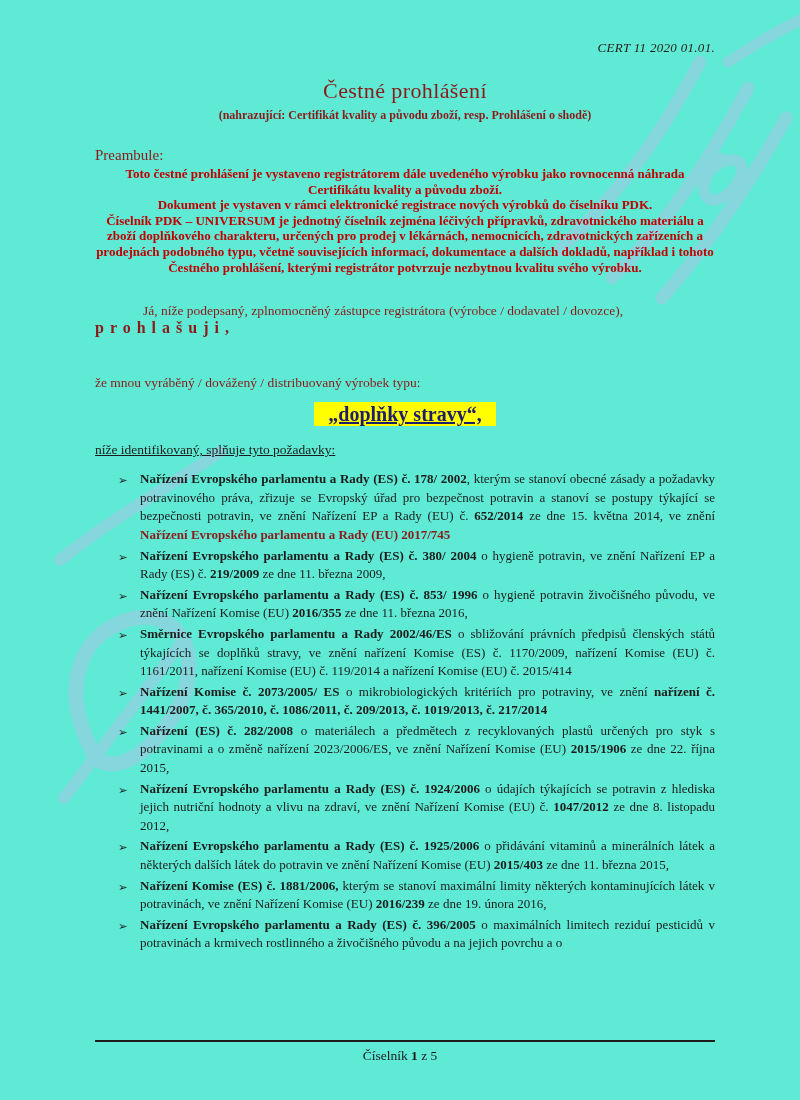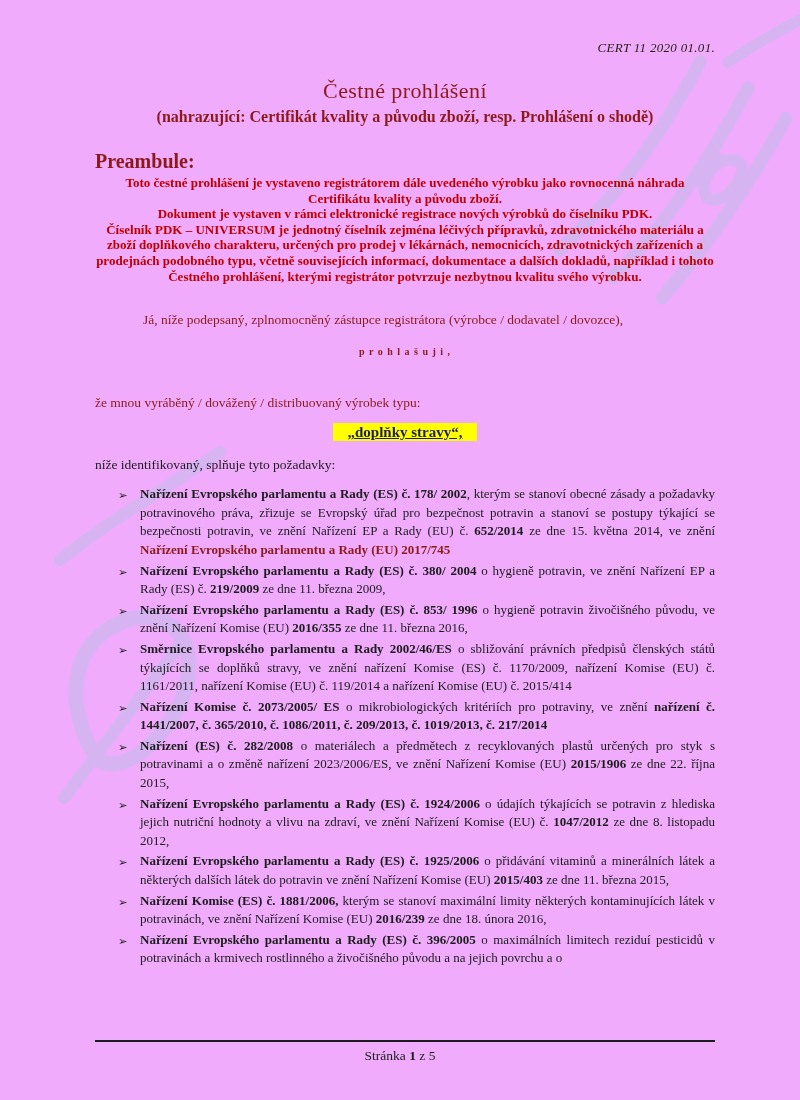--- a/index.html
+++ b/index.html
@@ -1,41 +1,41 @@
 <!DOCTYPE html>
 <html style="--accent_red: #c00000; --maroon: #8b1a1a; --highlight: #ffff00; --watermark: #b7c0e8;"><head>
 <meta charset="utf-8">
 <style>
   * { margin:0; padding:0; box-sizing:border-box; }
   html,body { background:#888; }
   body { width:800px; height:1100px; margin:0 auto; position:relative;
          font-family:"Liberation Serif","DejaVu Serif",serif; }
-  .page { position:absolute; inset:0; background:#f0abfc; overflow:hidden; }
+  .page { position:absolute; inset:0; background:#5eead4; overflow:hidden; }
   .watermark { position:absolute; inset:0; pointer-events:none; z-index:1; }
   .content { position:relative; z-index:2; padding:40px 85px 0 95px; color:#1c1c1c; }
 
   .cert-ref { text-align:right; font-style:italic; font-size:13px; color:#2a2018; letter-spacing:0.3px; }
 
   .doc-title { margin-top:22px; text-align:center; font-weight:normal; font-size:22px;
                color:var(--maroon); letter-spacing:0.4px; }
-  .doc-subtitle { margin-top:4px; text-align:center; font-weight:bold; font-size:16px;
+  .doc-subtitle { margin-top:4px; text-align:center; font-weight:bold; font-size:12px;
                   color:var(--maroon); }
 
-  .preambule-label { margin-top:24px; font-weight:bold; font-size:20px; color:var(--maroon); }
+  .preambule-label { margin-top:24px; font-weight:normal; font-size:15px; color:var(--maroon); }
   .preamble-text { margin-top:2px; font-weight:bold; font-size:13px; line-height:15.6px;
                    color:var(--accent_red); white-space:pre-line; text-align:center; }
 
   .decl-intro { margin-top:28px; padding-left:48px; font-size:13.5px; color:var(--maroon); }
-  .declare-word { margin-top:18px; text-align:center; font-weight:bold; font-size:10px;
+  .declare-word { font-weight:bold; font-size:16px;
                   color:var(--maroon); letter-spacing:1px; }
   .product-line { margin-top:38px; font-size:13.5px; color:var(--maroon); }
   .product-type { margin-top:12px; text-align:center; }
   .product-type .hl { background:var(--highlight); color:#1d1d6e; font-weight:bold;
-                      font-size:15px; text-decoration:underline; padding:1px 14px; }
-  .identified-line { margin-top:16px; font-size:13.5px; color:#1c1c1c; }
+                      font-size:20px; text-decoration:underline; padding:1px 14px; }
+  .identified-line { margin-top:16px; font-size:13.5px; color:#1c1c1c;text-decoration:underline; }
 
   ul.requirements { margin-top:12px; list-style:none; padding-left:45px; }
   ul.requirements li { position:relative; font-size:13px; line-height:18.6px;
                        text-align:justify; margin-bottom:2px; color:#1c1c1c; }
   ul.requirements .bullet { position:absolute; left:-22px; top:1px; font-size:11.5px; color:#1c1c1c; }
   .bold { font-weight:bold; }
   .red { color:var(--maroon); }
 
   .footer-line { position:absolute; left:95px; right:85px; top:1040px; border-top:2px solid #1c1c1c; z-index:2; }
   .footer-text { position:absolute; left:0; right:0; top:1048px; text-align:center;
@@ -87,22 +87,22 @@
 
     <ul class="requirements">
         <li><span class="bullet">➢</span><span><span class="bold">Nařízení Evropského parlamentu a Rady (ES) č. 178/ 2002</span><span>, kterým se stanoví obecné zásady a požadavky potravinového práva, zřizuje se Evropský úřad pro bezpečnost potravin a stanoví se postupy týkající se bezpečnosti potravin, ve znění Nařízení EP a Rady (EU) č. </span><span class="bold">652/2014</span><span> ze dne 15. května 2014, ve znění </span><span class="bold red">Nařízení Evropského parlamentu a Rady (EU) 2017/745</span></span></li>
         <li><span class="bullet">➢</span><span><span class="bold">Nařízení Evropského parlamentu a Rady (ES) č. 380/ 2004</span><span> o hygieně potravin, ve znění Nařízení EP a Rady (ES) č. </span><span class="bold">219/2009</span><span> ze dne 11. března 2009,</span></span></li>
         <li><span class="bullet">➢</span><span><span class="bold">Nařízení Evropského parlamentu a Rady (ES) č. 853/ 1996</span><span> o hygieně potravin živočišného původu, ve znění Nařízení Komise (EU) </span><span class="bold">2016/355</span><span> ze dne 11. března 2016,</span></span></li>
         <li><span class="bullet">➢</span><span><span class="bold">Směrnice Evropského parlamentu a Rady 2002/46/ES</span><span> o sbližování právních předpisů členských států týkajících se doplňků stravy, ve znění nařízení Komise (ES) č. 1170/2009, nařízení Komise (EU) č. 1161/2011, nařízení Komise (EU) č. 119/2014 a nařízení Komise (EU) č. 2015/414</span></span></li>
         <li><span class="bullet">➢</span><span><span class="bold">Nařízení Komise č. 2073/2005/ ES</span><span> o mikrobiologických kritériích pro potraviny, ve znění </span><span class="bold">nařízení č. 1441/2007, č. 365/2010, č. 1086/2011, č. 209/2013, č. 1019/2013, č. 217/2014</span></span></li>
         <li><span class="bullet">➢</span><span><span class="bold">Nařízení (ES) č. 282/2008</span><span> o materiálech a předmětech z recyklovaných plastů určených pro styk s potravinami a o změně nařízení 2023/2006/ES, ve znění Nařízení Komise (EU) </span><span class="bold">2015/1906</span><span> ze dne 22. října 2015,</span></span></li>
         <li><span class="bullet">➢</span><span><span class="bold">Nařízení Evropského parlamentu a Rady (ES) č. 1924/2006</span><span> o údajích týkajících se potravin z hlediska jejich nutriční hodnoty a vlivu na zdraví, ve znění Nařízení Komise (EU) č. </span><span class="bold">1047/2012</span><span> ze dne 8. listopadu 2012,</span></span></li>
         <li><span class="bullet">➢</span><span><span class="bold">Nařízení Evropského parlamentu a Rady (ES) č. 1925/2006</span><span> o přidávání vitaminů a minerálních látek a některých dalších látek do potravin ve znění Nařízení Komise (EU) </span><span class="bold">2015/403</span><span> ze dne 11. března 2015,</span></span></li>
-        <li><span class="bullet">➢</span><span><span class="bold">Nařízení Komise (ES) č. 1881/2006,</span><span> kterým se stanoví maximální limity některých kontaminujících látek v potravinách, ve znění Nařízení Komise (EU) </span><span class="bold">2016/239</span><span> ze dne 18. února 2016,</span></span></li>
+        <li><span class="bullet">➢</span><span><span class="bold">Nařízení Komise (ES) č. 1881/2006,</span><span> kterým se stanoví maximální limity některých kontaminujících látek v potravinách, ve znění Nařízení Komise (EU) </span><span class="bold">2016/239</span><span> ze dne 19. února 2016,</span></span></li>
         <li><span class="bullet">➢</span><span><span class="bold">Nařízení Evropského parlamentu a Rady (ES) č. 396/2005</span><span> o maximálních limitech reziduí pesticidů v potravinách a krmivech rostlinného a živočišného původu a na jejich povrchu a o</span></span></li>
       </ul>
 
   </div>
 
   <div class="footer-line"></div>
-  <div class="footer-text"><span>Stránka </span><span class="bold">1</span><span> z 5</span></div>
+  <div class="footer-text"><span>Číselník </span><span class="bold">1</span><span> z 5</span></div>
 
 </div>
 
 </body></html>

